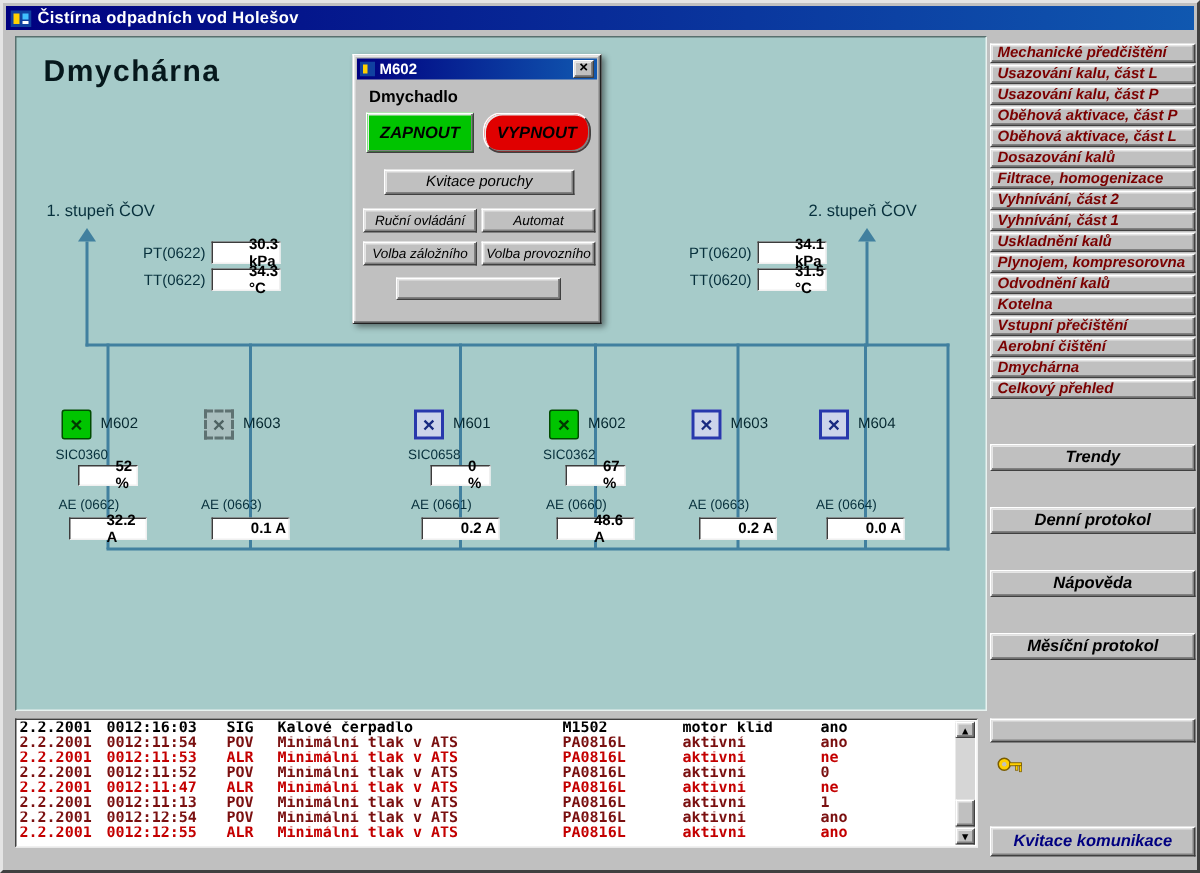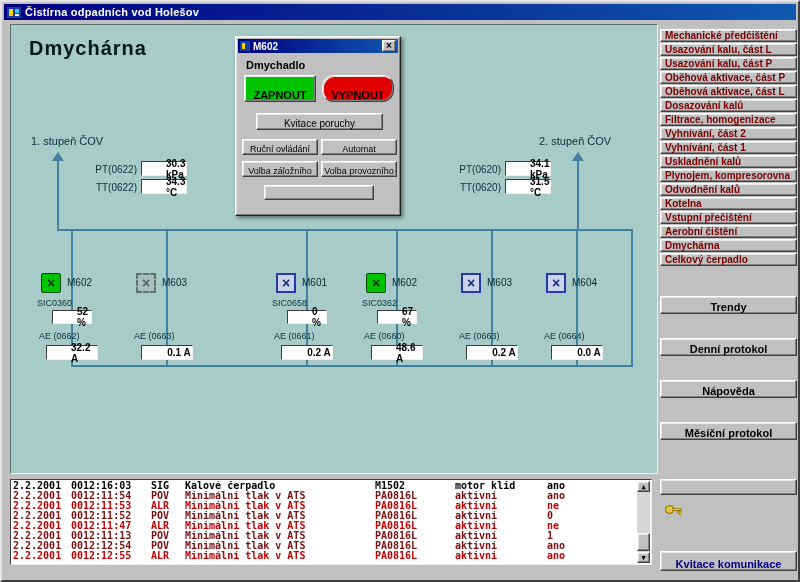--- a/index.html
+++ b/index.html
@@ -22,21 +22,21 @@
   .fan{position:absolute;left:16px;top:2px;width:20px;height:20px;font-size:14px;font-weight:bold;display:flex;align-items:center;justify-content:center;box-sizing:border-box;}
   .state-running{background:#00c400;border:1px solid #004c00;color:#003800;border-radius:2px;}
   .state-standby{background:#ccd4ea;border:2px solid #2838ac;color:#182a80;}
   .state-off{background:#a9bfbf;border:2px dashed #5e7272;color:#4e6262;}
   .bname{position:absolute;left:42px;top:6px;font-size:10px;color:#062830;}
   .bsic{position:absolute;left:12px;top:27px;font-size:9px;color:#07303c;}
   .pctbox{left:27px;top:39px;width:40px;height:14px;}
   .aelabel{position:absolute;left:14px;top:60px;font-size:9px;color:#07303c;}
   .aebox{left:21px;top:74px;width:52px;height:15px;}
   
-  .btn{background:#c0c0c0;border:1px solid;border-color:#ffffff #404040 #404040 #ffffff;box-shadow:inset -1px -1px 0 #808080,inset 1px 1px 0 #e6e6e6;display:flex;align-items:flex-end;justify-content:center;box-sizing:border-box;cursor:pointer;color:#000;}
+  .btn{background:#c0c0c0;border:1px solid;border-color:#ffffff #404040 #404040 #ffffff;box-shadow:inset -1px -1px 0 #808080,inset 1px 1px 0 #e6e6e6;display:flex;align-items:center;justify-content:center;box-sizing:border-box;cursor:pointer;color:#000;font-style:italic;}
   
   .dialog{position:absolute;left:233px;top:34px;width:166px;height:180px;background:#c0c0c0;border:1px solid;border-color:#ffffff #202020 #202020 #ffffff;box-shadow:2px 2px 4px rgba(0,0,0,.45),inset -1px -1px 0 #808080,inset 1px 1px 0 #e6e6e6;box-sizing:border-box;}
   .dialog-title{position:absolute;left:2px;top:2px;right:2px;height:14px;background:linear-gradient(90deg,#000080,#1058b0);color:#fff;font-size:10px;font-weight:bold;display:flex;align-items:center;padding:0 2px;gap:3px;}
   .dialog-close{margin-left:auto;width:14px;height:12px;font-size:10px;line-height:10px;font-weight:bold;}
   .dlg-label{position:absolute;left:10px;top:22px;font-size:11px;font-weight:bold;color:#000;}
   .btn-on{position:absolute;left:8px;top:38px;width:72px;height:27px;background:#00c400;font-size:11px;font-weight:bold;}
   .btn-off{position:absolute;left:86px;top:38px;width:72px;height:27px;background:#e00000;font-size:11px;font-weight:bold;border-radius:12px;}
   .btn-ack{position:absolute;left:20px;top:76px;width:127px;height:17px;font-size:10px;}
   .btn-sm{font-size:9px;height:16px;}
   .btn-disabled{color:#848484;text-shadow:1px 1px 0 #fff;}
@@ -224,21 +224,21 @@
       <div class="btn navbtn">
         <span>Vstupní přečištění</span>
       </div>
       <div class="btn navbtn">
         <span>Aerobní čištění</span>
       </div>
       <div class="btn navbtn">
         <span>Dmychárna</span>
       </div>
       <div class="btn navbtn">
-        <span>Celkový čerpadlo</span>
+        <span>Celkový přehled</span>
       </div>
     </div>
 
   <div class="actions" id="action-list">
 
   <div class="btn actbtn">
         <span>Trendy</span>
       </div>
       <div class="btn actbtn">
         <span>Denní protokol</span>

